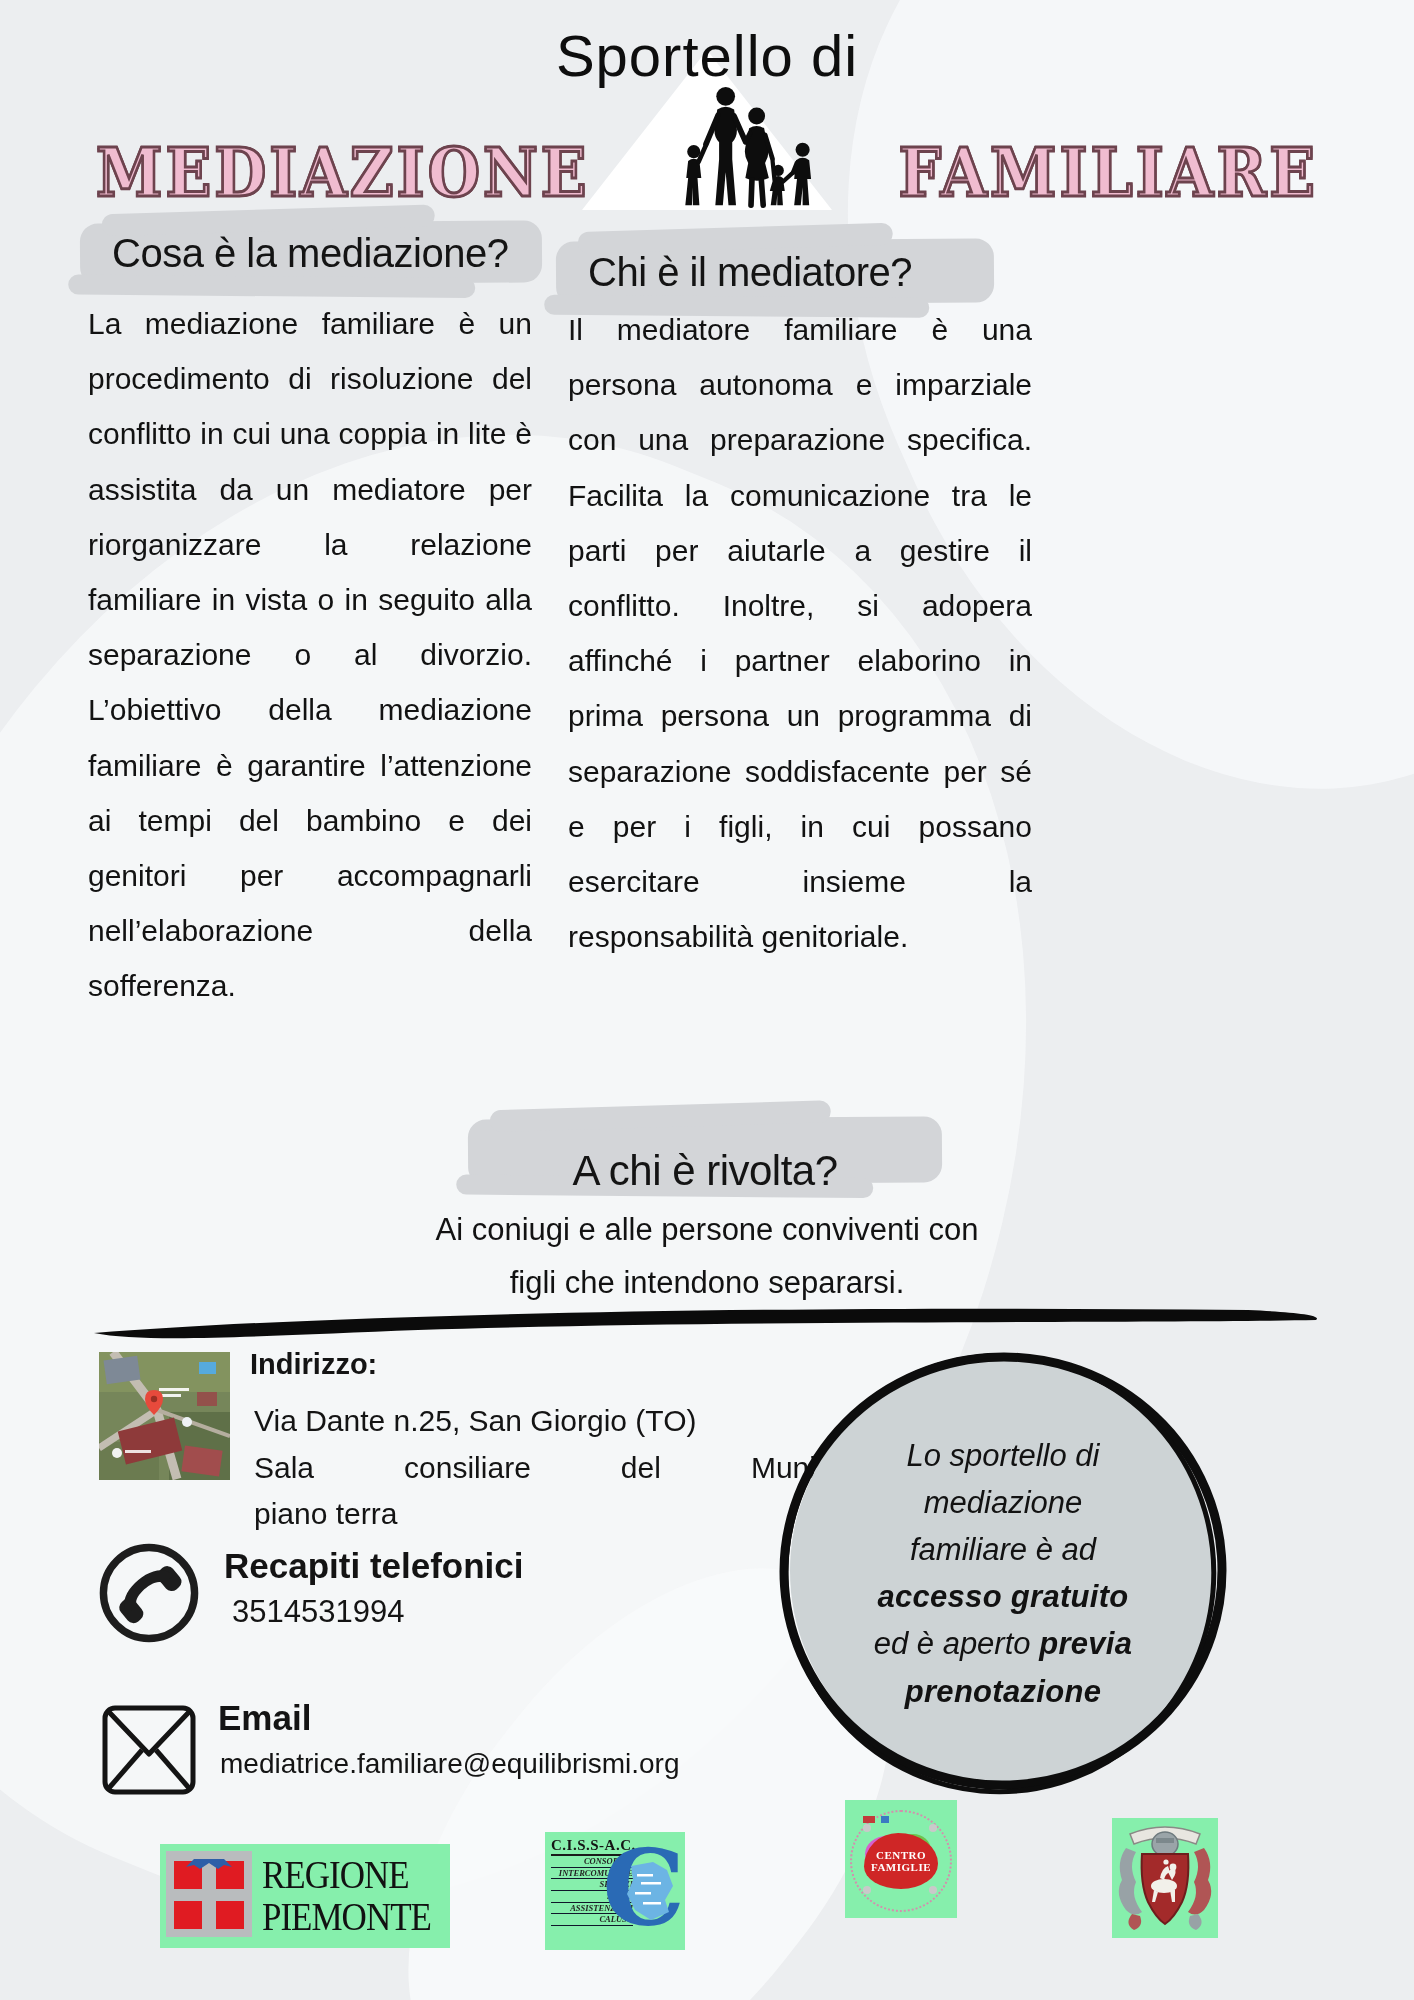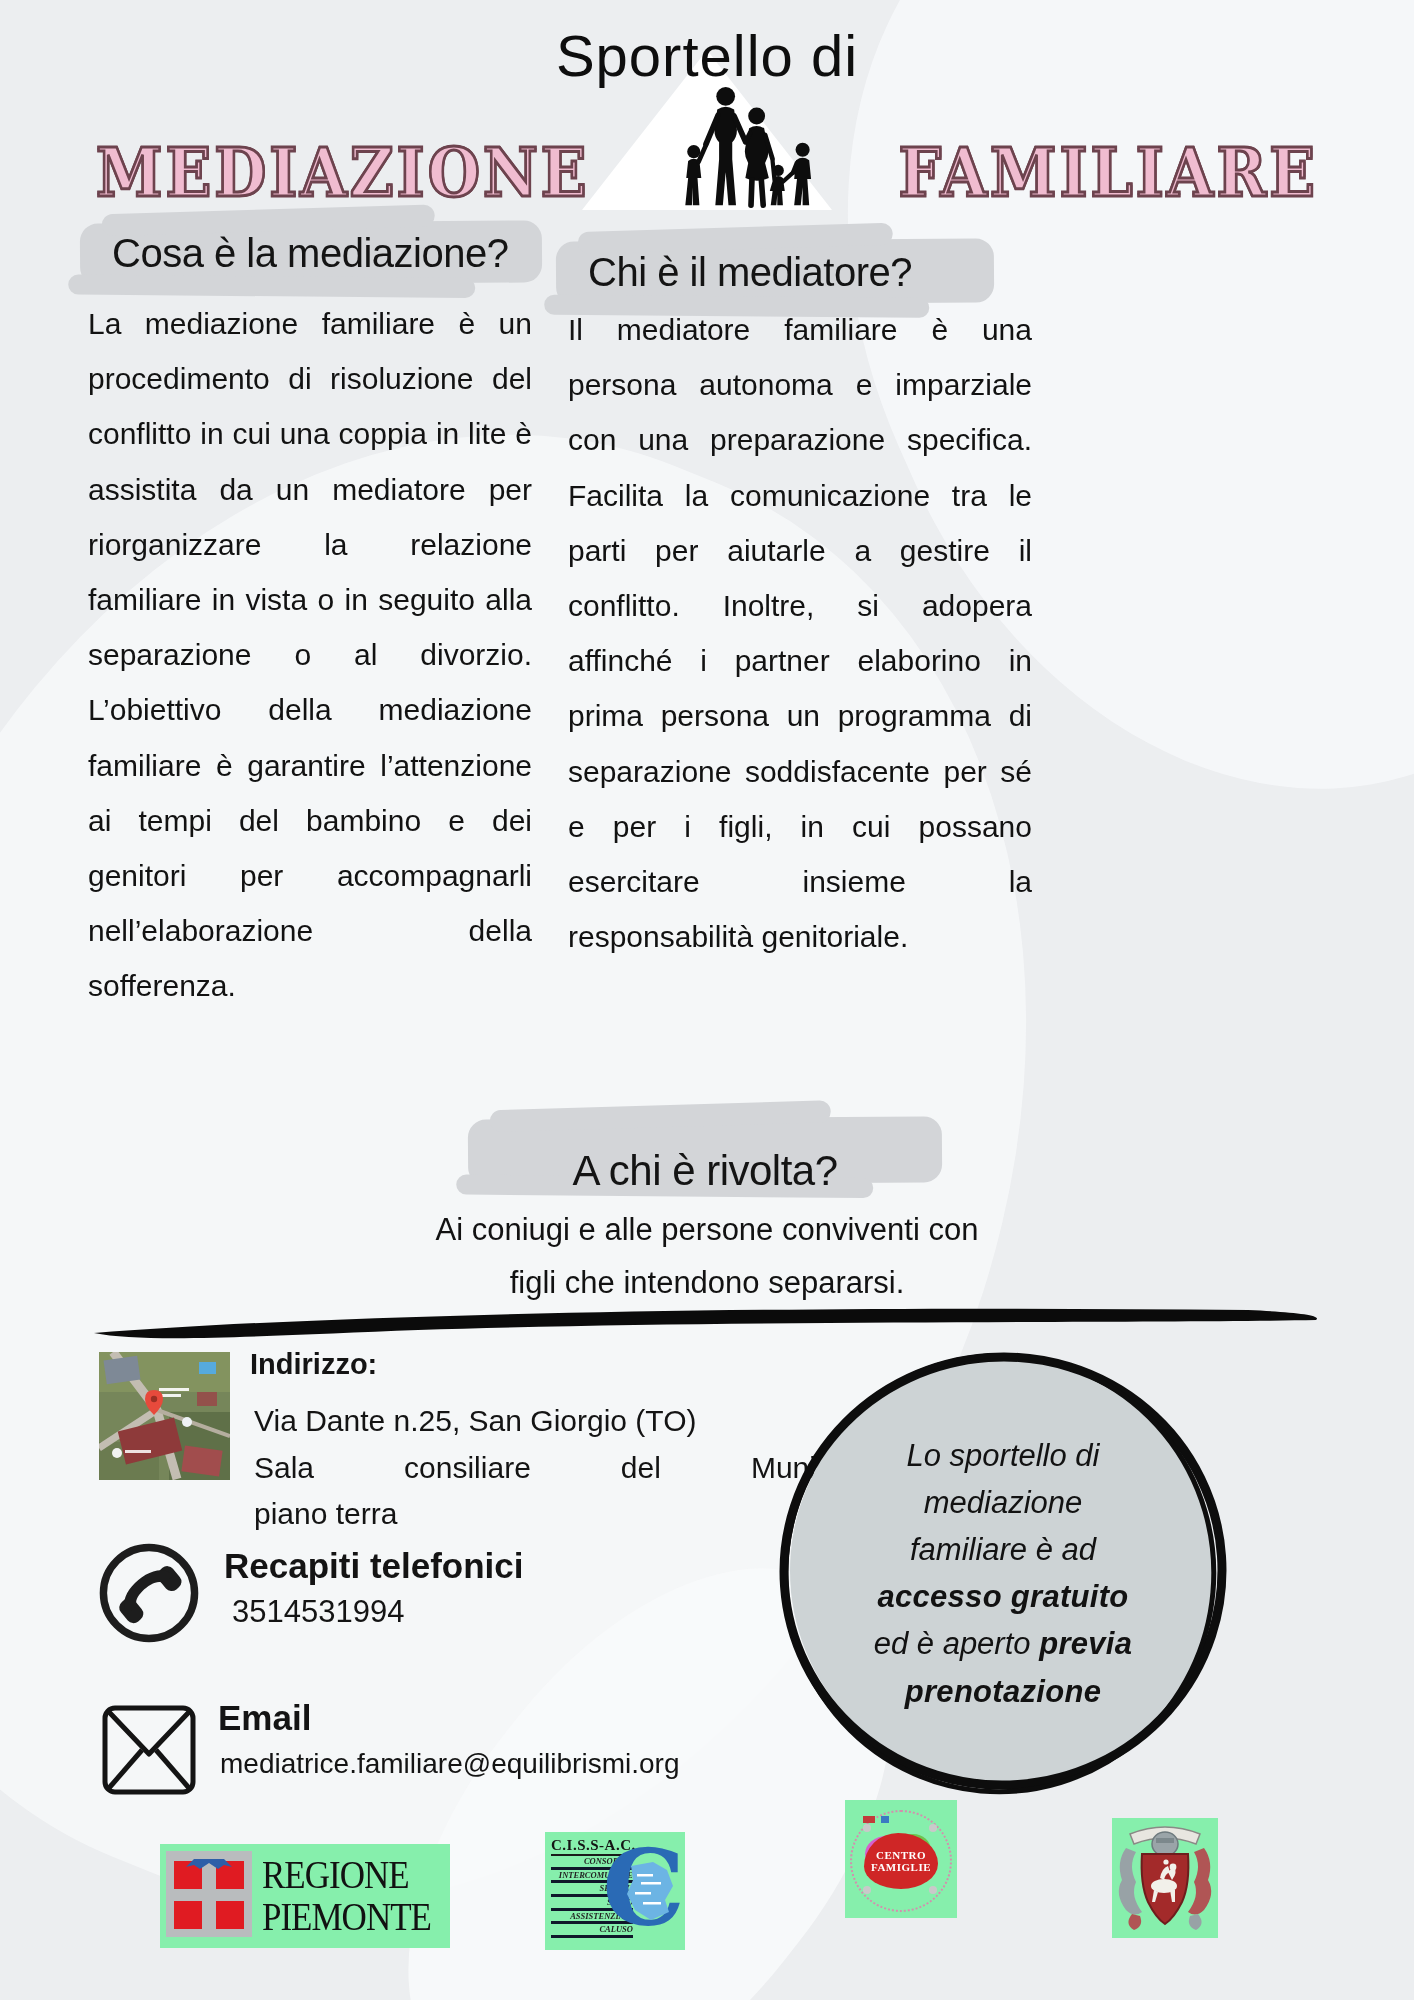--- a/index.html
+++ b/index.html
@@ -46,21 +46,21 @@
   .badge-text{position:absolute;left:58px;right:58px;top:92px;text-align:center;
               font-size:31px;line-height:1.52;color:#121212;}
   .badge-text b{letter-spacing:.3px;}
   
   .logo-box{position:absolute;background:#86efac;}
   .regione-text{font-family:"Liberation Serif",serif;font-size:35px;line-height:1.06;
                 letter-spacing:-1px;color:#121212;transform:scaleY(1.12);transform-origin:center left;}
   .ciss-title{font-family:"Liberation Serif",serif;font-weight:700;font-size:15px;
               border-bottom:2px solid #1a1a1a;display:inline-block;letter-spacing:.5px;}
   .ciss-line{font-family:"Liberation Serif",serif;font-style:italic;font-weight:700;font-size:8.5px;
-             text-align:right;width:82px;border-bottom:3px solid #0f172a;color:#222;line-height:1.25;}
+             text-align:right;width:82px;border-bottom:1px solid #0f172a;color:#222;line-height:1.25;}
   .ciss-c{position:absolute;right:0px;top:14px;font-family:"DejaVu Serif",serif;font-weight:700;
           font-size:104px;line-height:.82;color:#2a6ab5;}
   .centro-core{position:absolute;left:50%;top:52%;transform:translate(-50%,-50%);
                width:74px;height:56px;background:#cf2626;border-radius:46% 54% 50% 50%/60% 55% 45% 40%;
                display:flex;flex-direction:column;align-items:center;justify-content:center;}
   .centro-core span{font-family:"Liberation Serif",serif;font-weight:700;color:#fff;font-size:11px;
                     line-height:1.15;letter-spacing:.5px;}
 </style>
 </head>
 <body>

